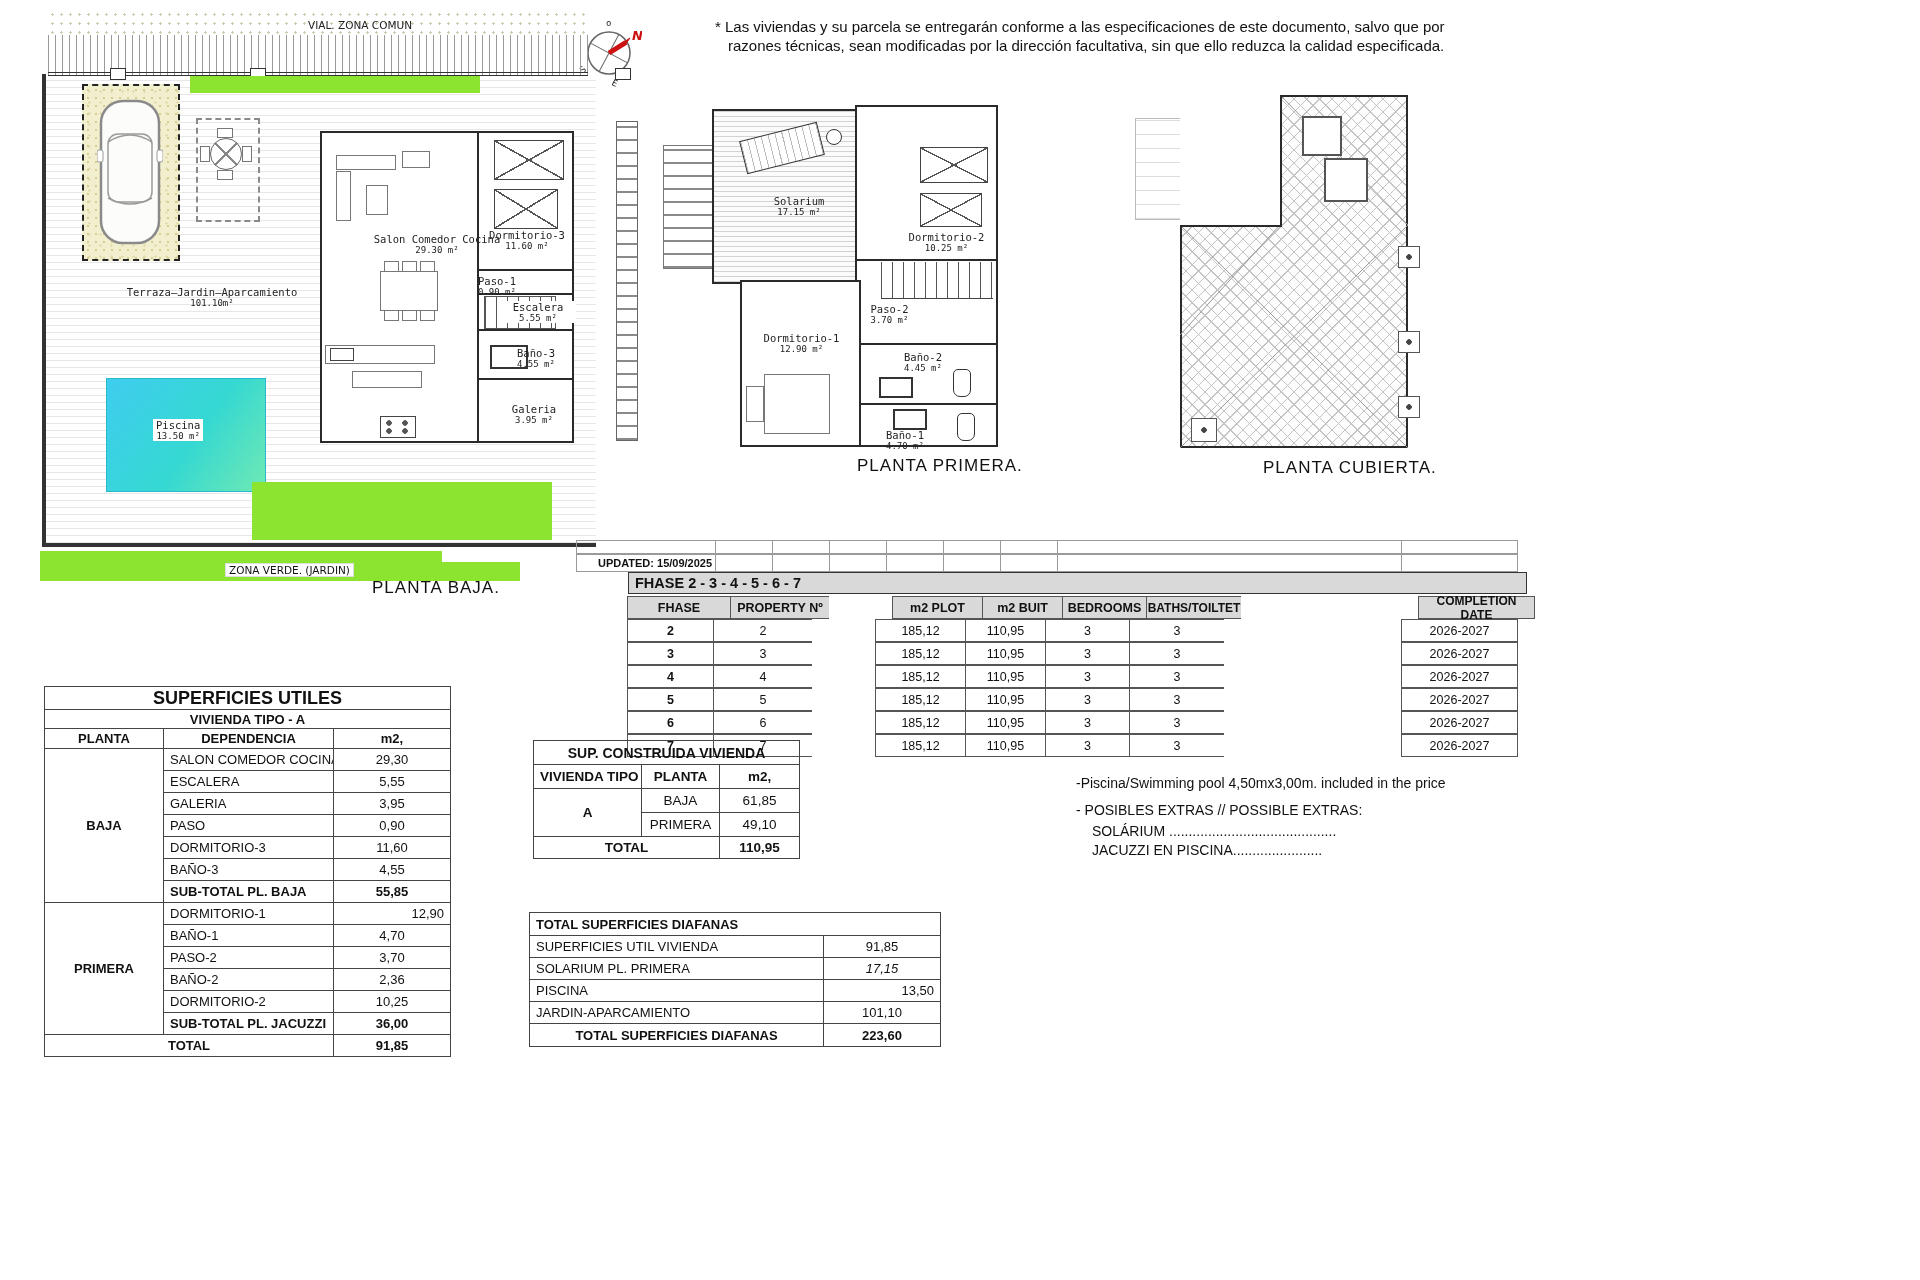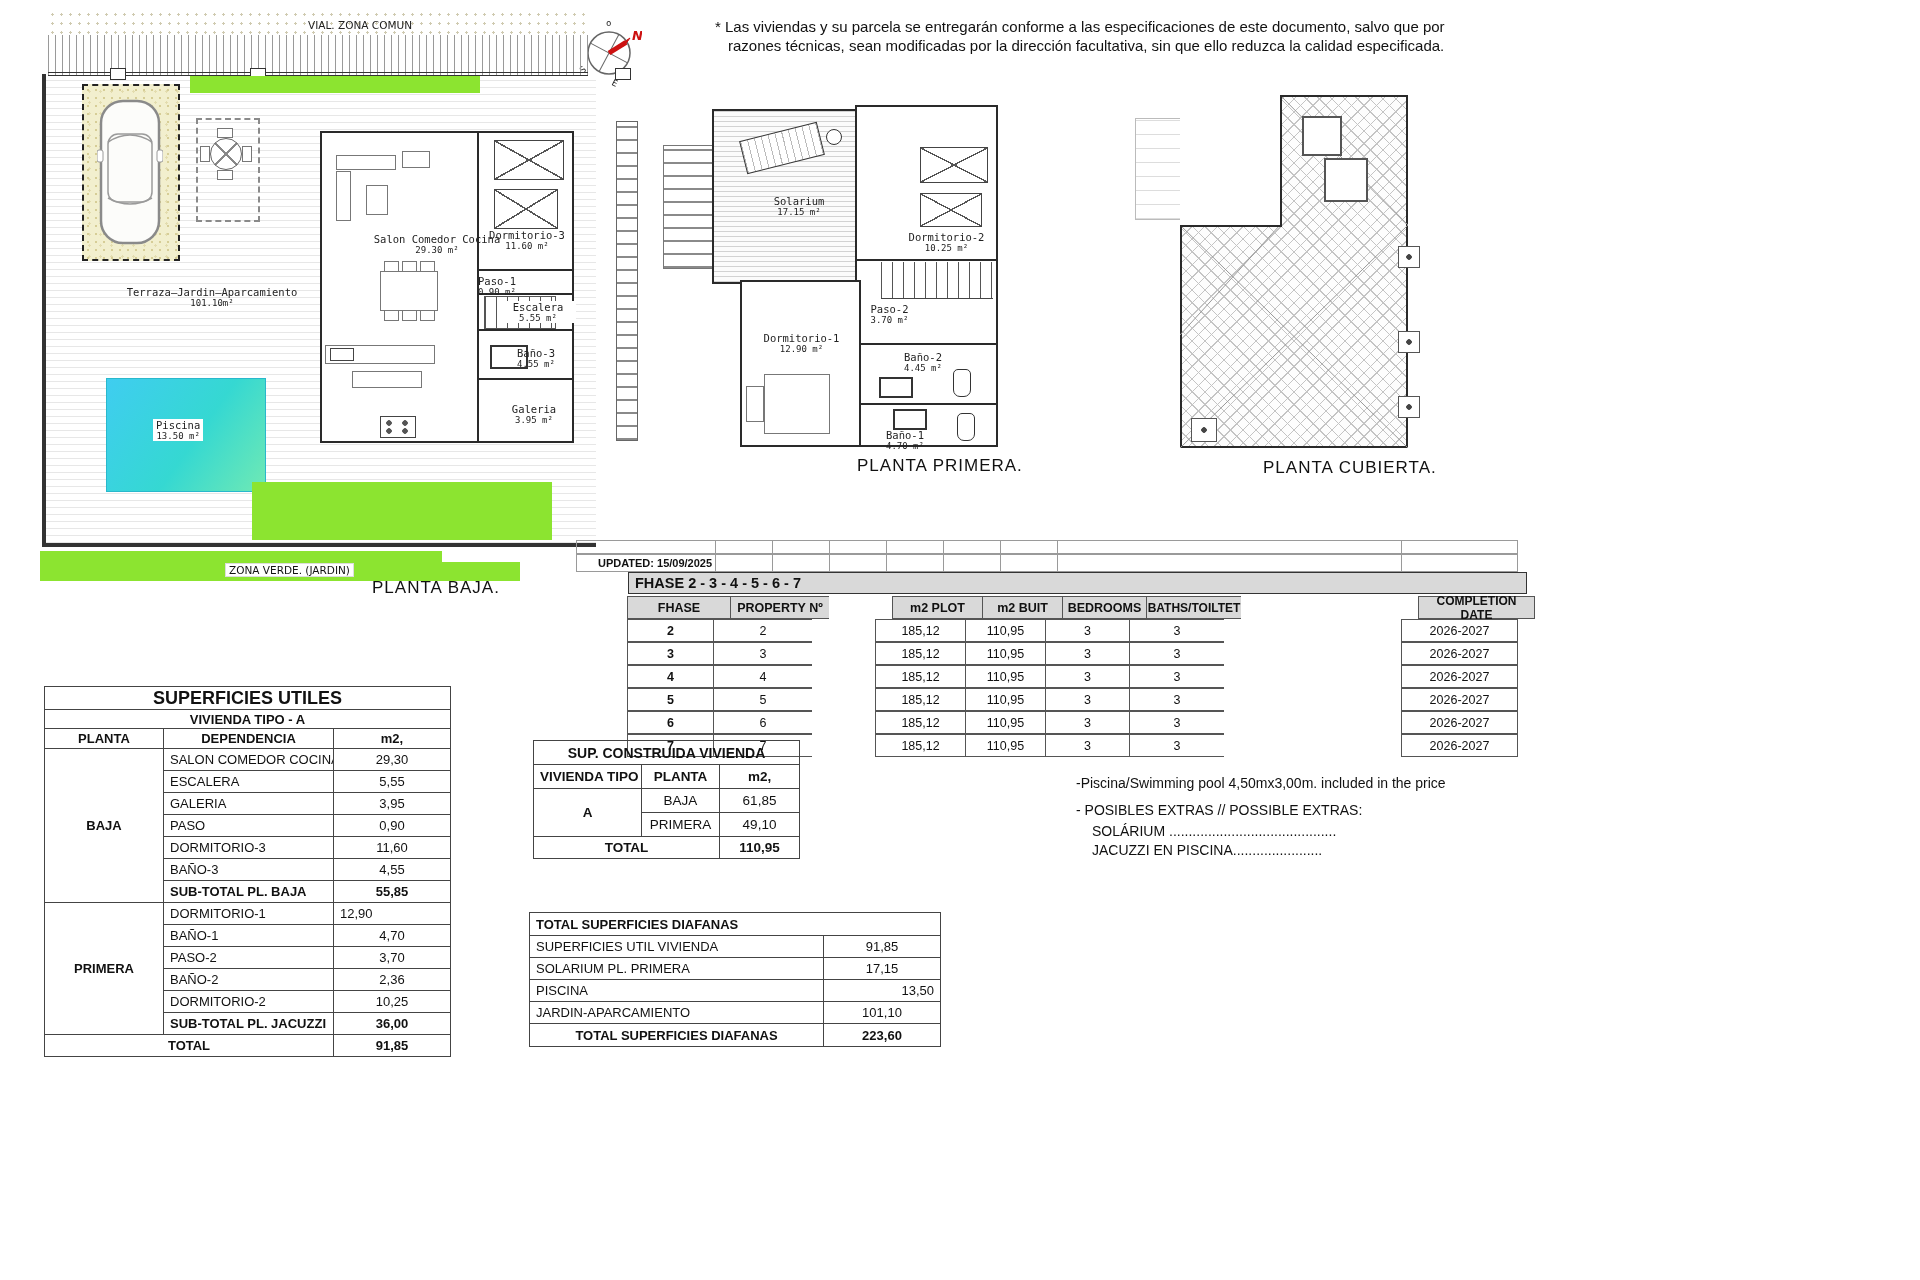--- a/index.html
+++ b/index.html
@@ -428,21 +428,21 @@
           <td>BAÑO-3</td>
           <td style="text-align:center;">4,55</td>
         </tr>
     <tr style="height:22px;">
           <td style="font-weight:bold;">SUB-TOTAL PL. BAJA</td>
           <td style="text-align:center;font-weight:bold;">55,85</td>
         </tr>
     <tr style="height:22px;">
       <td rowspan="6" class="tt">PRIMERA</td>
       <td>DORMITORIO-1</td>
-      <td style="text-align:left;">12,90</td>
+      <td style="text-align:right;">12,90</td>
     </tr>
     <tr style="height:22px;">
           <td>BAÑO-1</td>
           <td style="text-align:center;">4,70</td>
         </tr>
     <tr style="height:22px;">
           <td>PASO-2</td>
           <td style="text-align:center;">3,70</td>
         </tr>
     <tr style="height:22px;">
@@ -503,21 +503,21 @@
     <tbody>
         <tr style="height:23px;">
           <td colspan="2" style="font-weight:bold;">TOTAL SUPERFICIES DIAFANAS</td>
         </tr>
     <tr style="height:22px;">
           <td>SUPERFICIES UTIL VIVIENDA</td>
           <td style="text-align:center;">91,85</td>
         </tr>
     <tr style="height:22px;">
           <td>SOLARIUM PL. PRIMERA</td>
-          <td style="text-align:center;">17,15</td>
+          <td style="text-align:center;font-style:italic;">17,15</td>
         </tr>
     <tr style="height:22px;">
           <td>PISCINA</td>
           <td style="text-align:right;">13,50</td>
         </tr>
     <tr style="height:22px;">
           <td>JARDIN-APARCAMIENTO</td>
           <td style="text-align:center;">101,10</td>
         </tr>
     <tr style="height:23px;">

